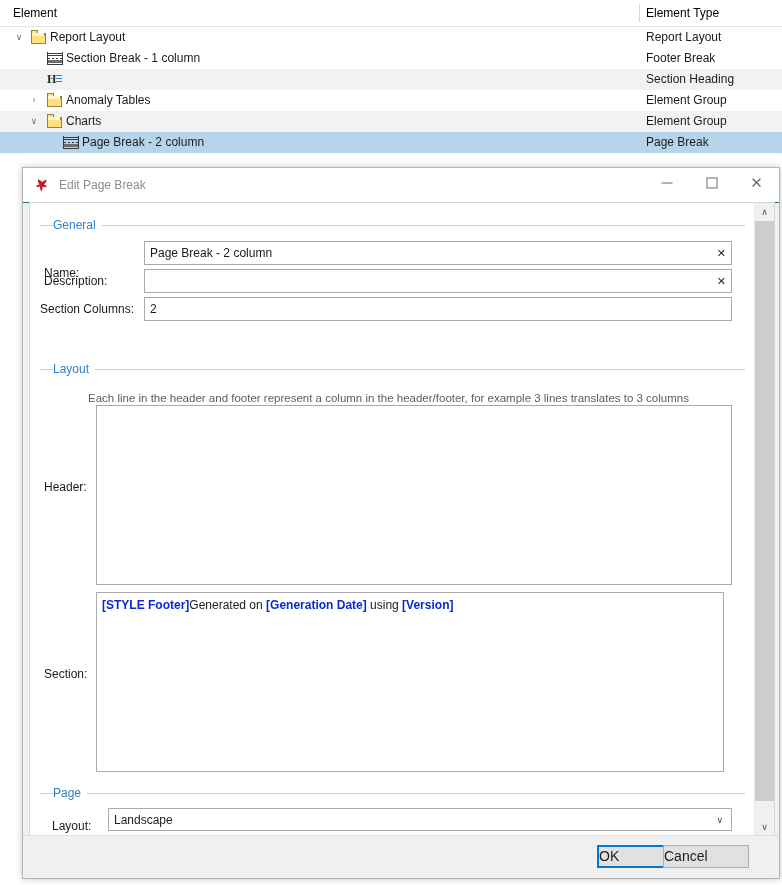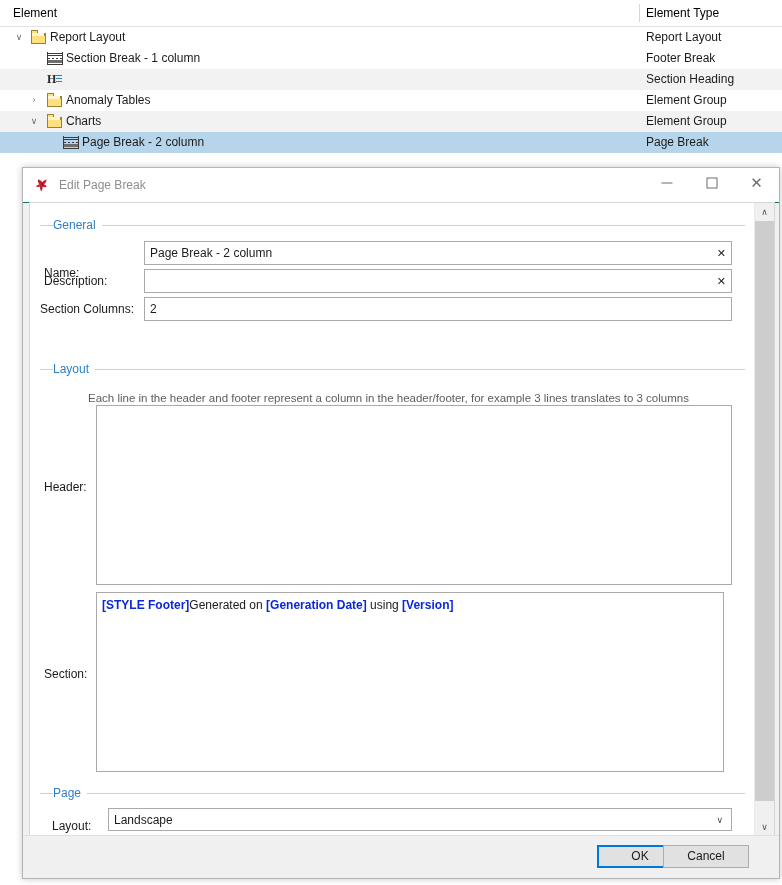--- a/index.html
+++ b/index.html
@@ -397,23 +397,23 @@
     border-top: 1px solid #e0e0e0;
   }
   .btn {
     position: absolute;
     top: 9px;
     width: 86px;
     height: 23px;
     background: #e1e1e1;
     border: 1px solid #adadad;
     box-sizing: border-box;
-    font-size: 12px;
-    color: #1b1b1b;
-    text-align: center;
+    font-size: 14px;
+    color: #1b1b1b;
+    text-align: left;
     line-height: 21px;
     cursor: default;
   }
   .btn.primary {
     border: 2px solid #0078d7;
     line-height: 19px;
   }
   .btn-ok { right: 96px; }
   .btn-cancel { right: 30px; }
 </style>

